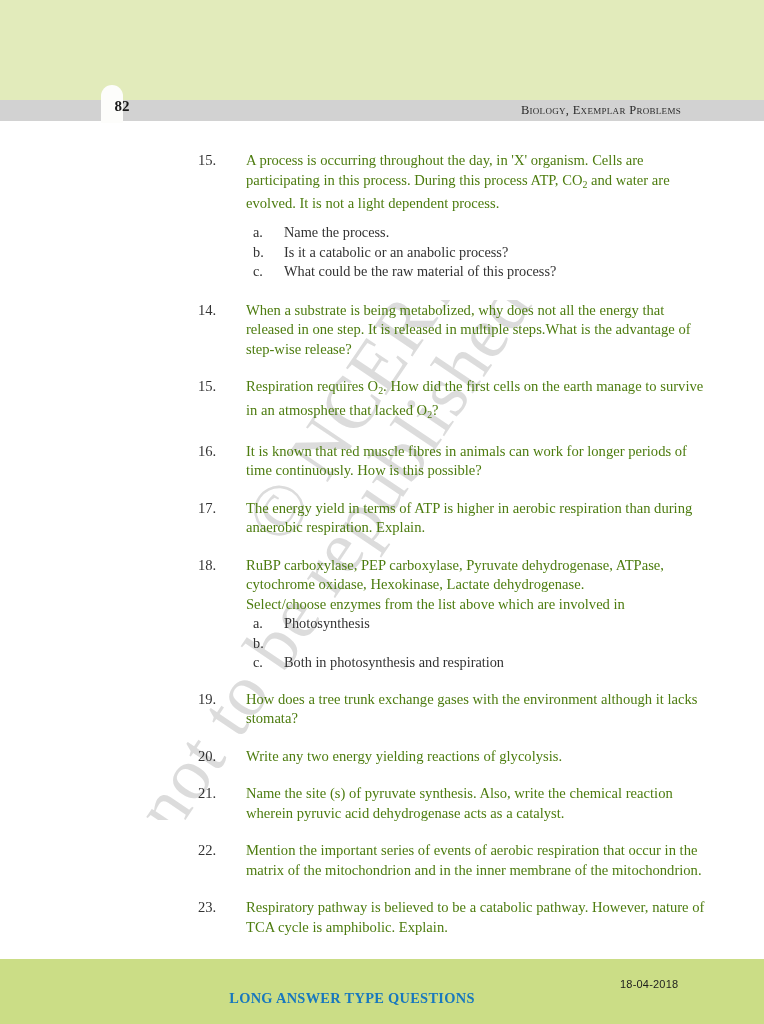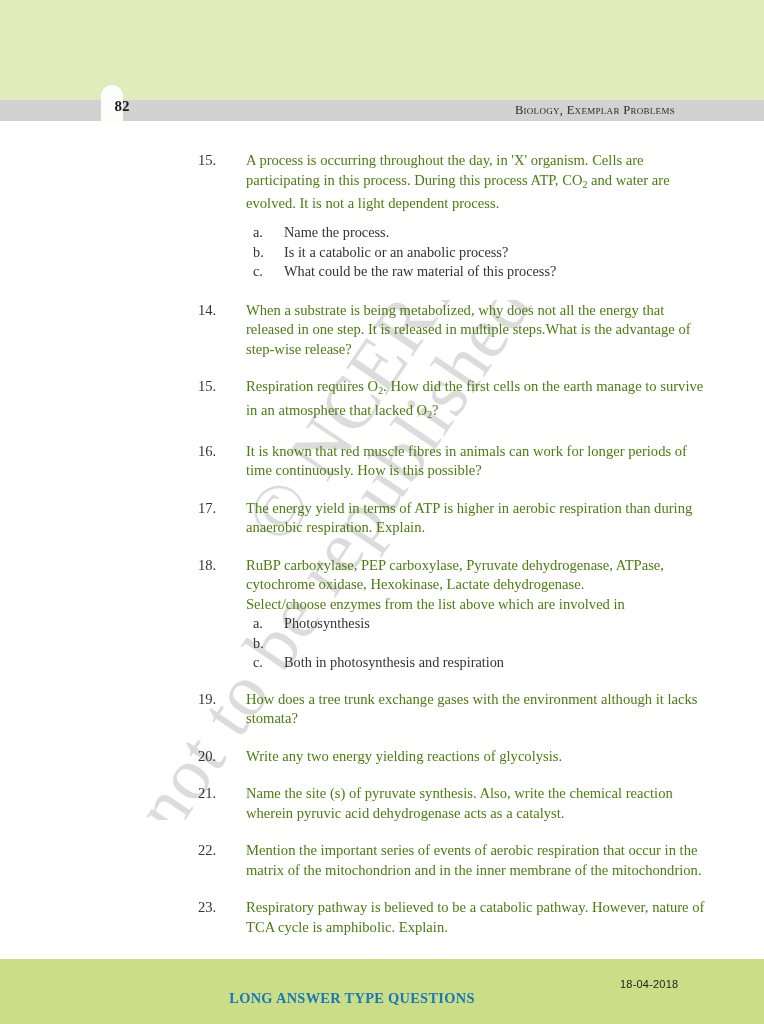--- a/index.html
+++ b/index.html
@@ -39,21 +39,21 @@
     position: absolute;
     left: 0;
     top: 100px;
     width: 764px;
     height: 21px;
     background: #d2d2d2;
   }
 
   .header-title {
     position: absolute;
-    right: 89px;
+    right: 83px;
     top: 101px;
     font-family: "Liberation Serif", serif;
     font-size: 12.5px;
     font-variant: small-caps;
     letter-spacing: 0.3px;
     color: #2b2b2b;
     white-space: nowrap;
     line-height: 19px;
   }
 

